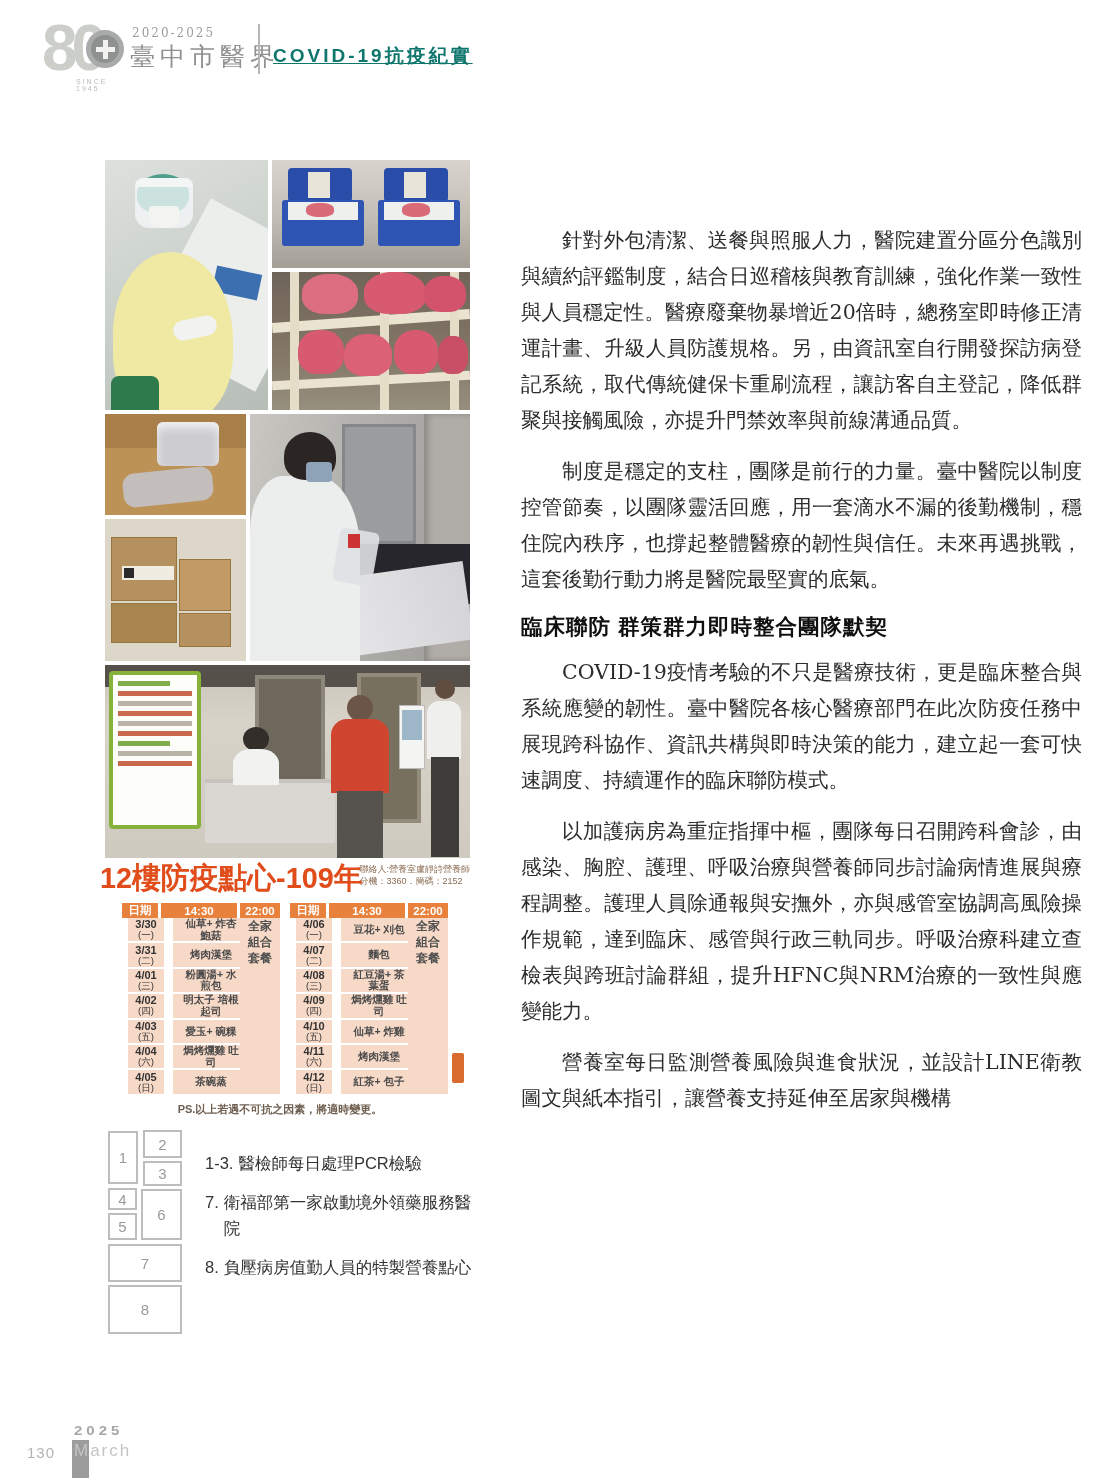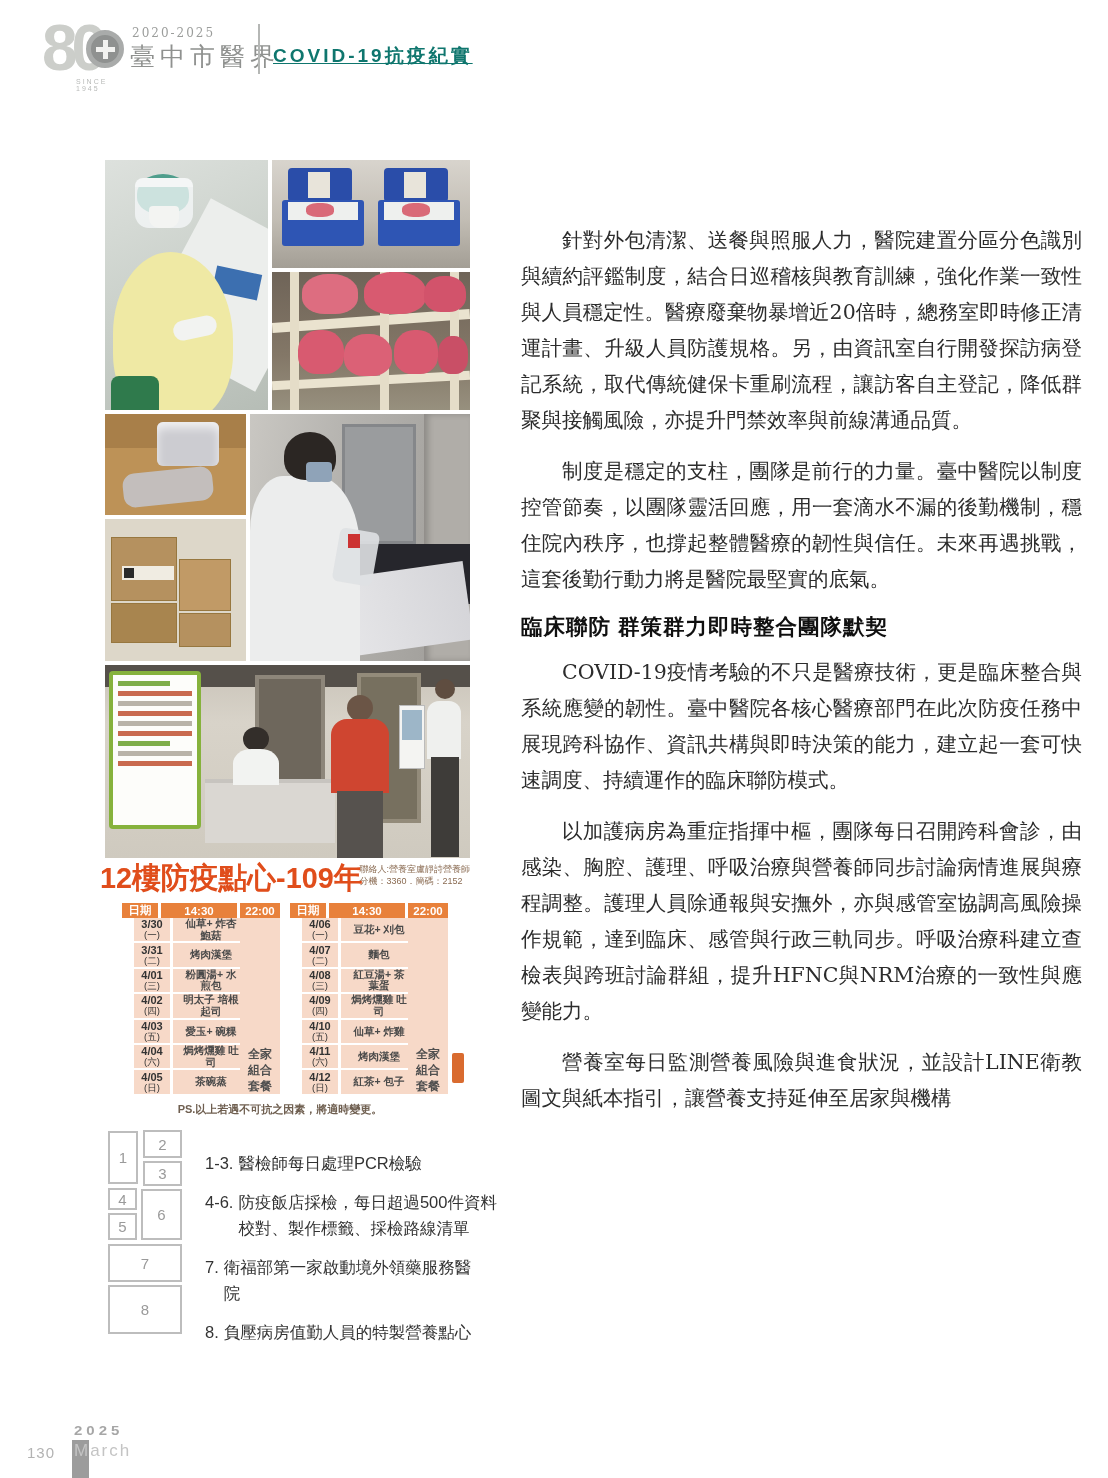--- a/index.html
+++ b/index.html
@@ -99,28 +99,28 @@
   .ph7 .poster-img { position:absolute; left:2px; top:4px; width:20px; height:30px; background:#9db6c8; }
 
   
   .menu { position:absolute; left:100px; top:858px; width:372px; height:266px; }
   .menu-title { position:absolute; left:0; top:0; font-size:30px; font-weight:bold; color:#e04d1b; letter-spacing:0px; transform:scaleX(.96); transform-origin:left; }
   .menu-contact { position:absolute; right:2px; top:5px; text-align:left; color:#8a6b52; font-size:9px; line-height:12px; }
   .mtable { position:absolute; top:37px; width:158px; height:200px; }
   .mt-left { left:22px; } .mt-right { left:190px; }
   .mt-head { display:grid; grid-template-columns:36px 76px 40px; gap:3px; height:20px; }
   .mt-head span { background:#e8813b; color:#fff; font-size:11.5px; font-weight:bold; display:flex; align-items:center; justify-content:center;margin-top:8px; }
-  .mt-body { position:absolute; left:12px; top:23px; width:115px; display:grid; grid-template-columns:36px 76px; gap:2px 3px; grid-auto-rows:23.4px; }
+  .mt-body { position:absolute; left:6px; top:23px; width:115px; display:grid; grid-template-columns:36px 76px; gap:2px 9px; grid-auto-rows:23.4px; }
   .mt-date { background:#f7d9c8; display:flex; flex-direction:column; align-items:center; justify-content:center; color:#333; }
   .mt-date b { font-size:11px; line-height:11px; }
   .mt-date span { font-size:9.5px; line-height:10px; }
   .mt-item { background:#f7d9c8; display:flex; align-items:center; justify-content:center; text-align:center;
              font-size:10.5px; font-weight:bold; color:#4a4a4a; line-height:11.5px; padding:0 10px; }
   .mt-combo { position:absolute; right:0; top:23px; width:40px; height:176px; background:#f7d9c8;
-              display:flex; align-items:flex-end; justify-content:center; }
+              display:flex; align-items:flex-start; justify-content:center; }
   .mt-combo span { width:26px; font-size:12px; font-weight:bold; color:#4f4f4f; line-height:16px; text-align:center; }
   .menu-note { position:absolute; left:0; top:244px; width:360px; text-align:center; font-size:11px; color:#6f5f50; font-weight:bold; }
   .menu-accent { position:absolute; left:352px; top:195px; width:12px; height:30px; background:#d96b2f; border-radius:2px; }
 
   
   .figure-map { position:absolute; left:108px; top:1130px; width:76px; height:204px; }
   .fbox { position:absolute; border:2px solid #bdbdbd; background:#fff; color:#9a9a9a; font-size:15px;
           display:flex; align-items:center; justify-content:center; }
   .fbox-1 { left:0; top:1px; width:30px; height:53px; }
   .fbox-2 { left:35px; top:0; width:39px; height:28px; }
@@ -379,24 +379,20 @@
       <div class="fbox fbox-6">6</div>
       <div class="fbox fbox-7">7</div>
       <div class="fbox fbox-8">8</div>
     </div>
   <div class="captions">
       <div class="caption-item">
         <span class="cap-num">1-3.</span>
         <span class="cap-text">醫檢師每日處理PCR檢驗</span>
       </div>
       <div class="caption-item">
-        <span class="cap-num">4-6.</span>
-        <span class="cap-text">防疫飯店採檢，每日超過500件資料校對、製作標籤、採檢路線清單</span>
-      </div>
-      <div class="caption-item">
         <span class="cap-num">7.</span>
         <span class="cap-text">衛福部第一家啟動境外領藥服務醫院</span>
       </div>
       <div class="caption-item">
         <span class="cap-num">8.</span>
         <span class="cap-text">負壓病房值勤人員的特製營養點心</span>
       </div>
     </div>
 
   <div class="article">

